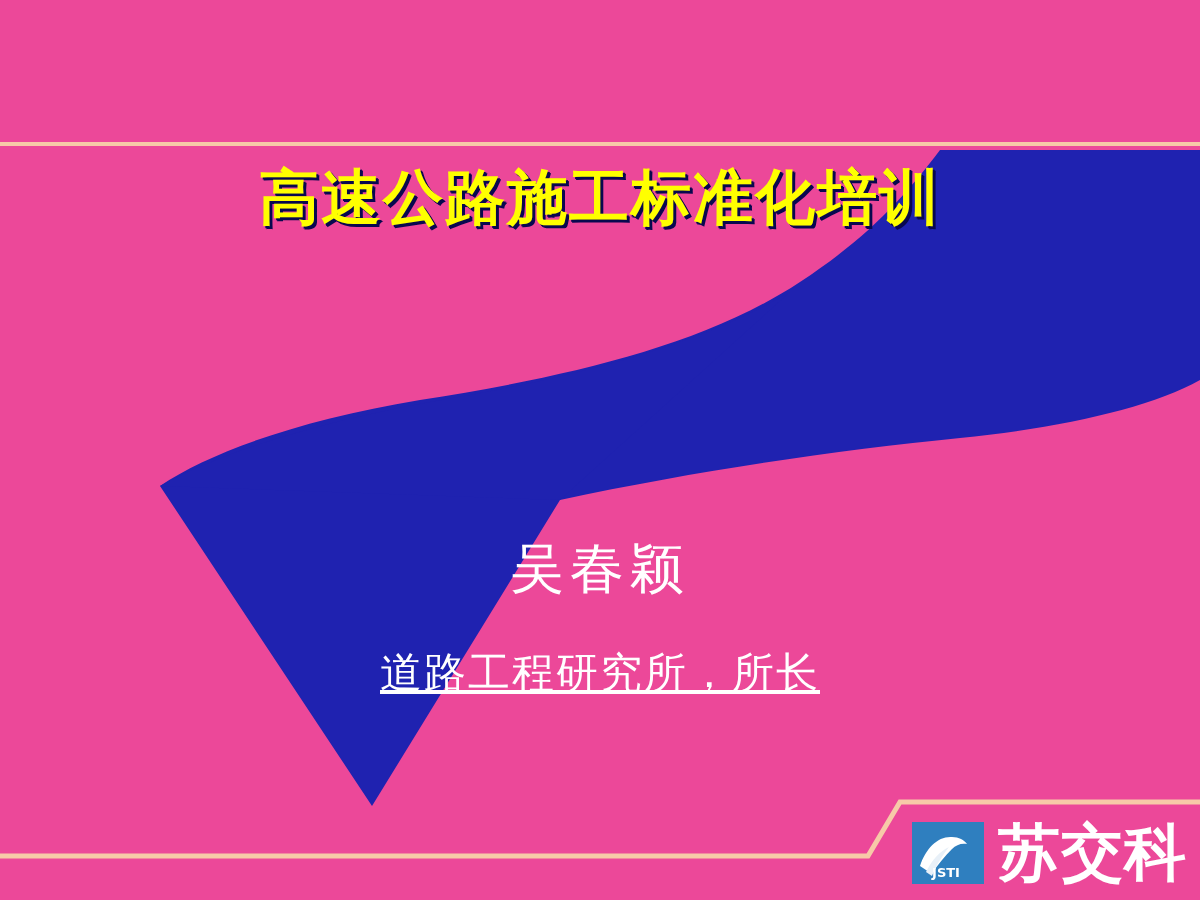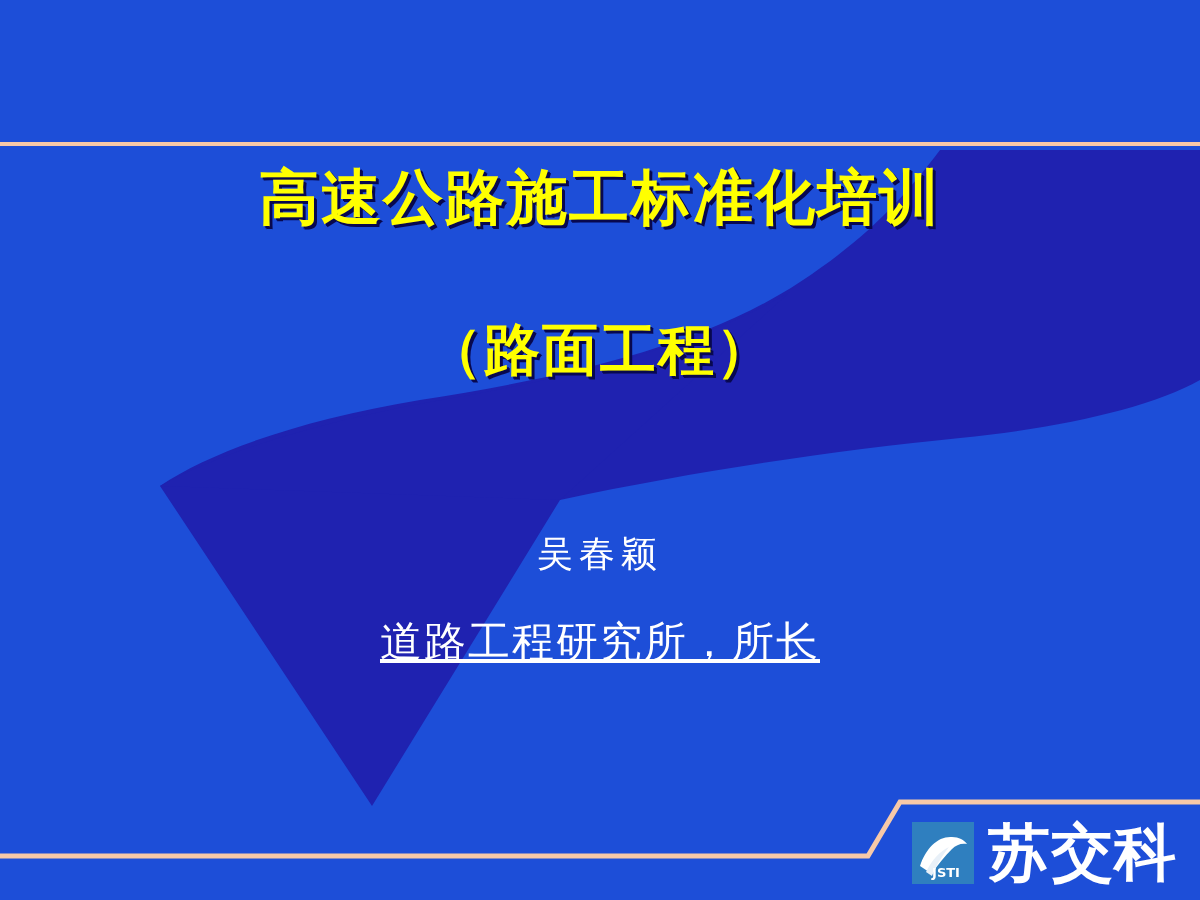--- a/index.html
+++ b/index.html
@@ -5,21 +5,21 @@
   html, body {
     margin: 0;
     padding: 0;
     background: #000;
   }
   .slide {
     position: relative;
     width: 1200px;
     height: 900px;
     overflow: hidden;
-    background: #1d4ed8;
+    background: #ec4899;
     font-family: "Liberation Sans", sans-serif;
   }
 
   
   .bg-art {
     position: absolute;
     left: 0; top: 0;
     width: 1200px; height: 900px;
     pointer-events: none;
   }
@@ -73,26 +73,26 @@
   }
 
   .author-block {
     position: absolute;
     left: 0;
     top: 534px;
     width: 1200px;
     text-align: center;
   }
   .author-name {
-    font-family: Liberation Sans, sans-serif;
-    font-size: 36px;
+    font-family: Liberation Serif, serif;
+    font-size: 54px;
     font-weight: normal;
     color: #ffffff;
     letter-spacing: 6px;
-    margin: 0;
+    margin: 6px;
     line-height: 1.1;
   }
   .author-role {
     font-family: "DejaVu Serif", "Liberation Serif", serif;
     font-size: 42px;
     color: #ffffff;
     letter-spacing: 2px;
     margin: 0;
     padding-top: 40px;
     text-decoration: underline;
@@ -102,21 +102,21 @@
   .logo-lockup {
     position: absolute;
     left: 912px;
     top: 822px;
     display: flex;
     align-items: center;
     gap: 14px;
   }
   .logo-mark {
     position: relative;
-    width: 62px;
+    width: 72px;
     height: 62px;
     background: #2f7fbf;
     flex: 0 0 auto;
   }
   .logo-mark svg { display: block; }
   .logo-word {
     font-family: "DejaVu Sans", "Liberation Sans", sans-serif;
     font-size: 62px;
     font-weight: bold;
     color: #ffffff;
@@ -146,21 +146,20 @@
   </svg>
 
   <div class="top-rule"></div>
 
   <svg class="bottom-rule" viewBox="0 0 1200 80" preserveAspectRatio="none">
     <polyline points="0,66 868,66 900,12 1200,12" fill="none" stroke="#f7c9a8" stroke-width="5"></polyline>
   </svg>
 
   <div class="title-block">
     <div class="main-title">高速公路施工标准化培训</div>
-    <div class="sub-title">（路面工程）</div>
   </div>
 
   <div class="author-block">
     <div class="author-name">吴春颖</div>
     <div class="author-role">道路工程研究所，所长</div>
   </div>
 
   <div class="logo-lockup">
     <span class="logo-mark">
       <svg width="62" height="62" viewBox="0 0 62 62">

